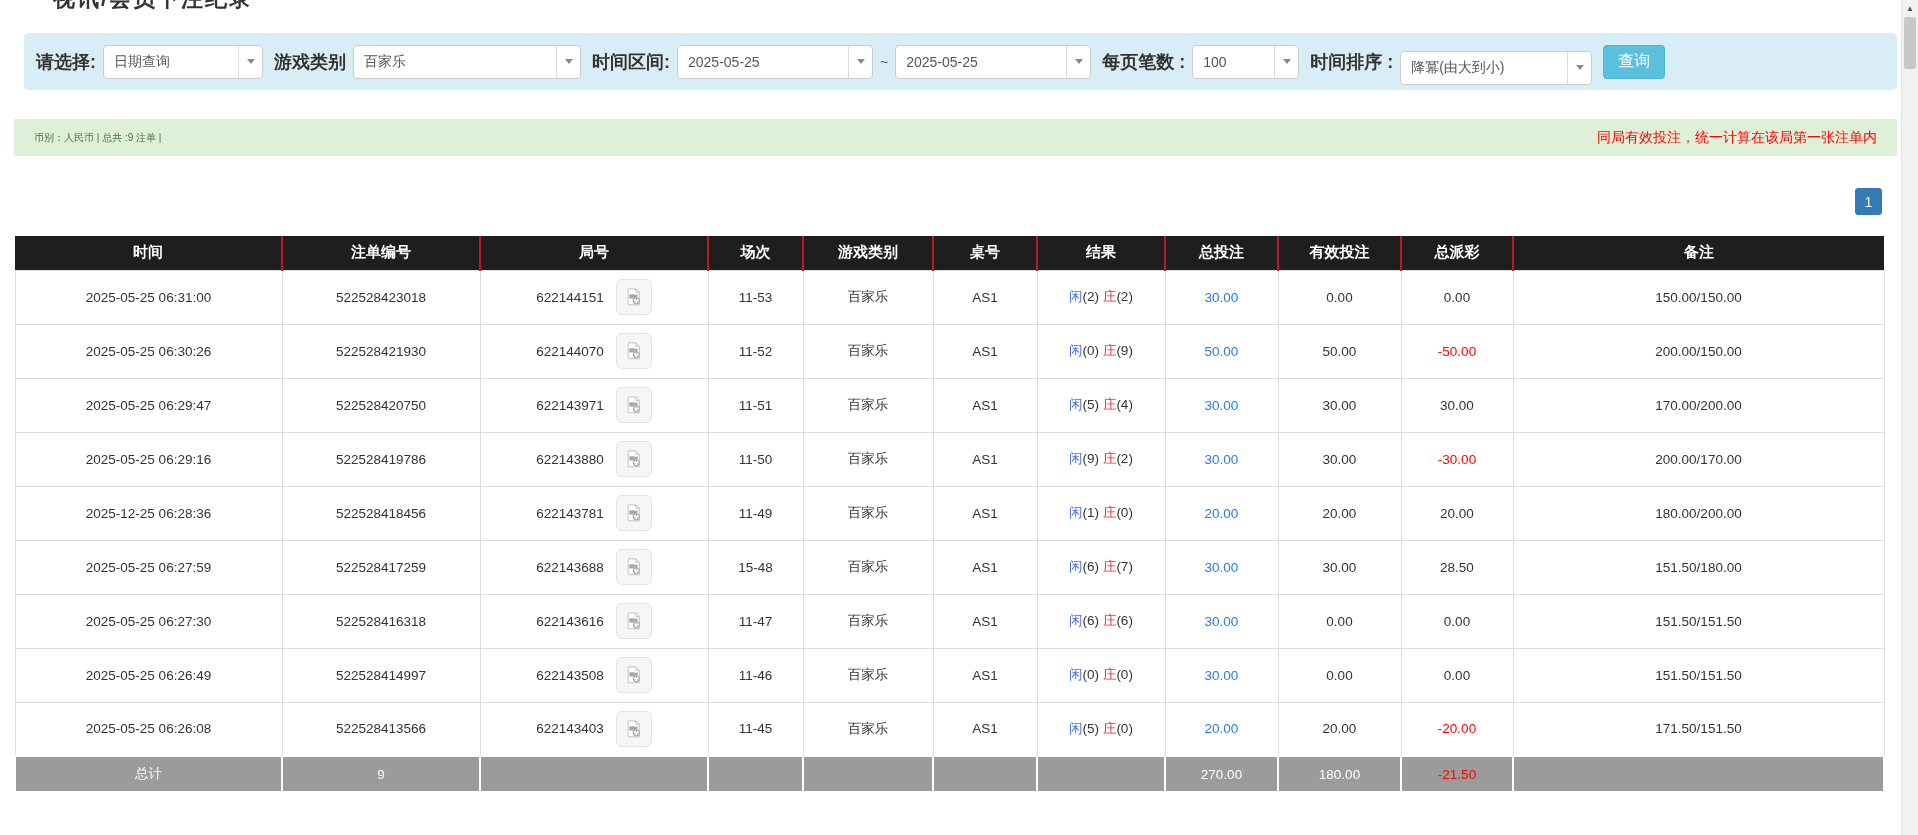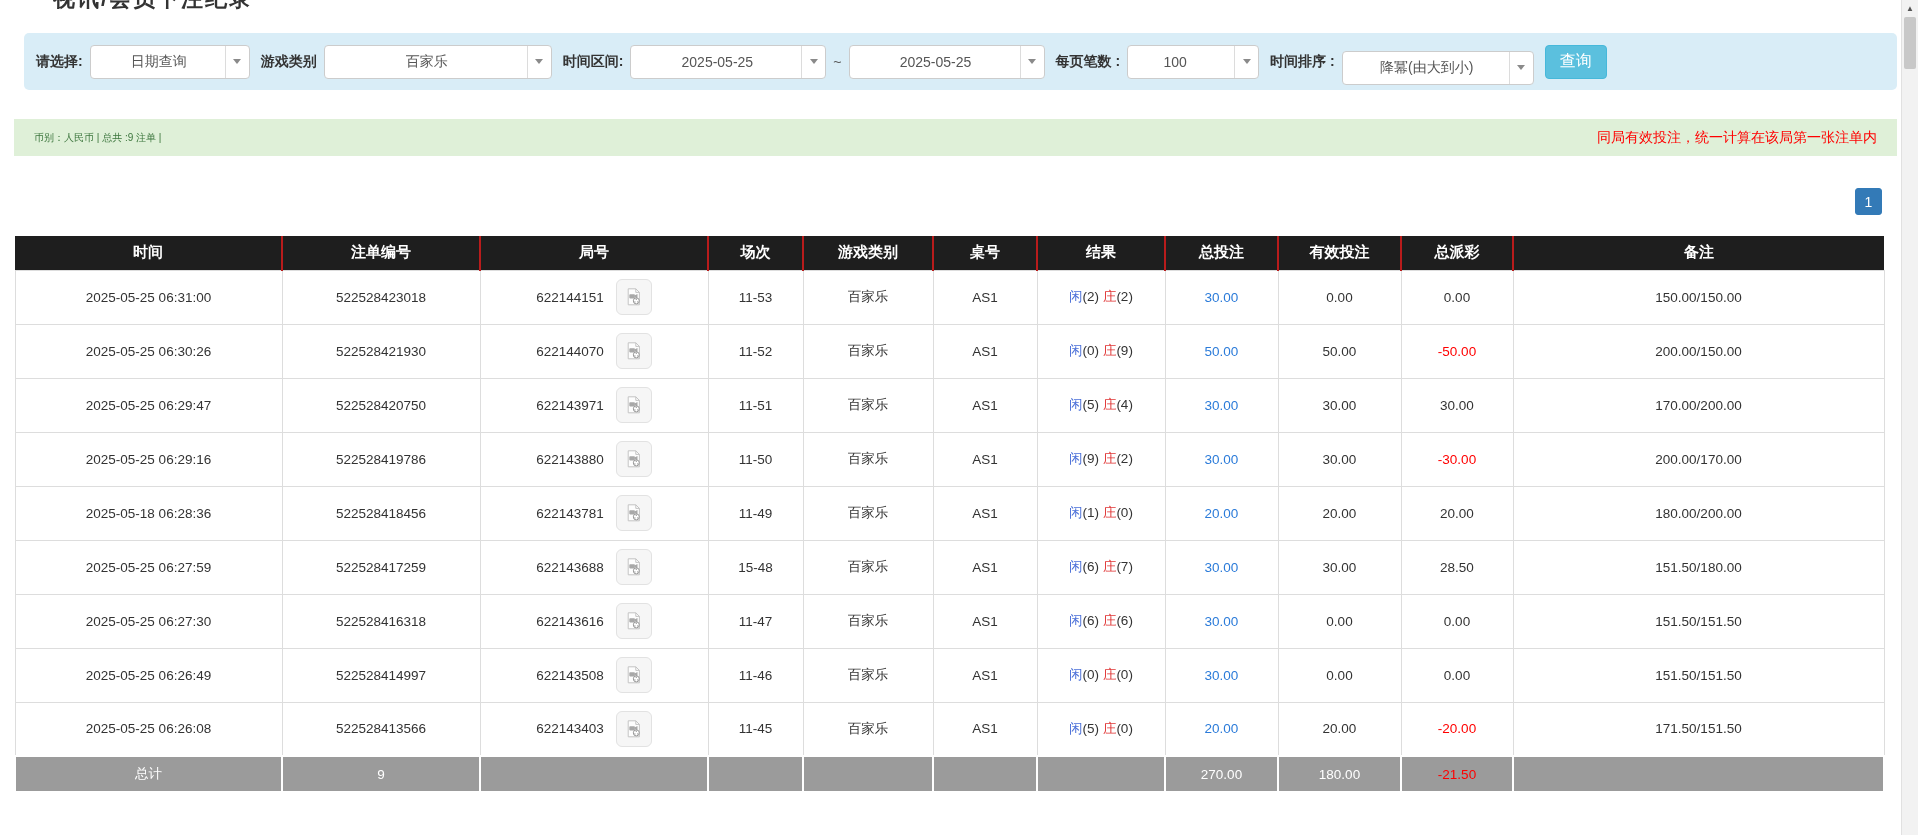--- a/index.html
+++ b/index.html
@@ -11,29 +11,29 @@
   
   .title-clip { height:15px; overflow:hidden; margin:0 0 0 53px; }
   .page-title { font-size:22px; font-weight:bold; color:#333; margin:-16px 0 0 0; letter-spacing:2px; }
 
   
   .filter-bar {
     margin:18px 21px 0 24px; height:57px; background:#d9edf7; border-radius:5px;
     display:flex; align-items:center; padding:0 12px; gap:11px;
   }
   .fgroup { display:flex; align-items:center; gap:7px; }
-  .flabel { font-size:14px; font-weight:bold; color:#333; white-space:nowrap; }
+  .flabel { font-size:18px; font-weight:bold; color:#333; white-space:nowrap; }
   .select {
     height:34px; background:#fff; border:1px solid #ccc; border-radius:4px;
-    display:flex; align-items:center; cursor:pointer;text-align:center;
+    display:flex; align-items:center; cursor:pointer;
   }
   .select-value { flex:1; padding:0 8px 0 10px; font-size:14px; color:#555; white-space:nowrap; overflow:hidden; }
   .caret-box { width:24px; align-self:stretch; display:flex; align-items:center; justify-content:center; border-left:1px solid #dcdcdc; }
   .caret { width:0; height:0; border-left:4px solid transparent; border-right:4px solid transparent; border-top:5px solid #8a8a8a; }
-  .w-type { width:160px; } .w-game { width:228px; } .w-date { width:196px; } .w-per { width:132px;gap:14px; } .w-sort { width:192px;margin-top:12px; }
+  .w-type { width:160px; } .w-game { width:228px; } .w-date { width:196px; } .w-per { width:107px;gap:14px; } .w-sort { width:192px;margin-top:12px; }
   .tilde { color:#555; font-size:14px; }
   .btn-query {
     height:34px; padding:0 14px; background:#5bc0de; border:1px solid #46b8da; border-radius:4px;
     color:#fff; font-size:16px; cursor:pointer;
   }
 
   
   .info-bar {
     margin:29px 21px 0 14px; height:37px; background:#dff0d8;
     display:flex; align-items:center; justify-content:space-between; padding:0 20px;
@@ -284,21 +284,21 @@
         <td>11-50</td>
         <td>百家乐</td>
         <td>AS1</td>
         <td><span class="c-p">闲</span><span>(9)</span> <span class="c-b">庄</span><span>(2)</span></td>
         <td><a class="amt">30.00</a></td>
         <td>30.00</td>
         <td><span class="neg">-30.00</span></td>
         <td>200.00/170.00</td>
       </tr>
       <tr>
-        <td>2025-05-18 06:28:36</td>
+        <td>2025-12-25 06:28:36</td>
         <td>522528418456</td>
         <td>
           <div class="round-wrap">
             <span>622143781</span>
             <button class="video-btn">
               <svg width="20" height="20" viewBox="0 0 20 20">
                 <path d="M4.2 1.8h7.6l3.6 3.6v12.4H4.2z" fill="#fdfdfd" stroke="#c4c4c4"></path>
                 <path d="M11.8 1.8v3.6h3.6" fill="none" stroke="#c4c4c4"></path>
                 <rect x="5.3" y="7.2" width="5.6" height="4.2" rx="0.8" fill="#a8a8a8"></rect>
                 <path d="M10.9 8.3l2.6-1.3v4.6l-2.6-1.3z" fill="#a8a8a8"></path>

